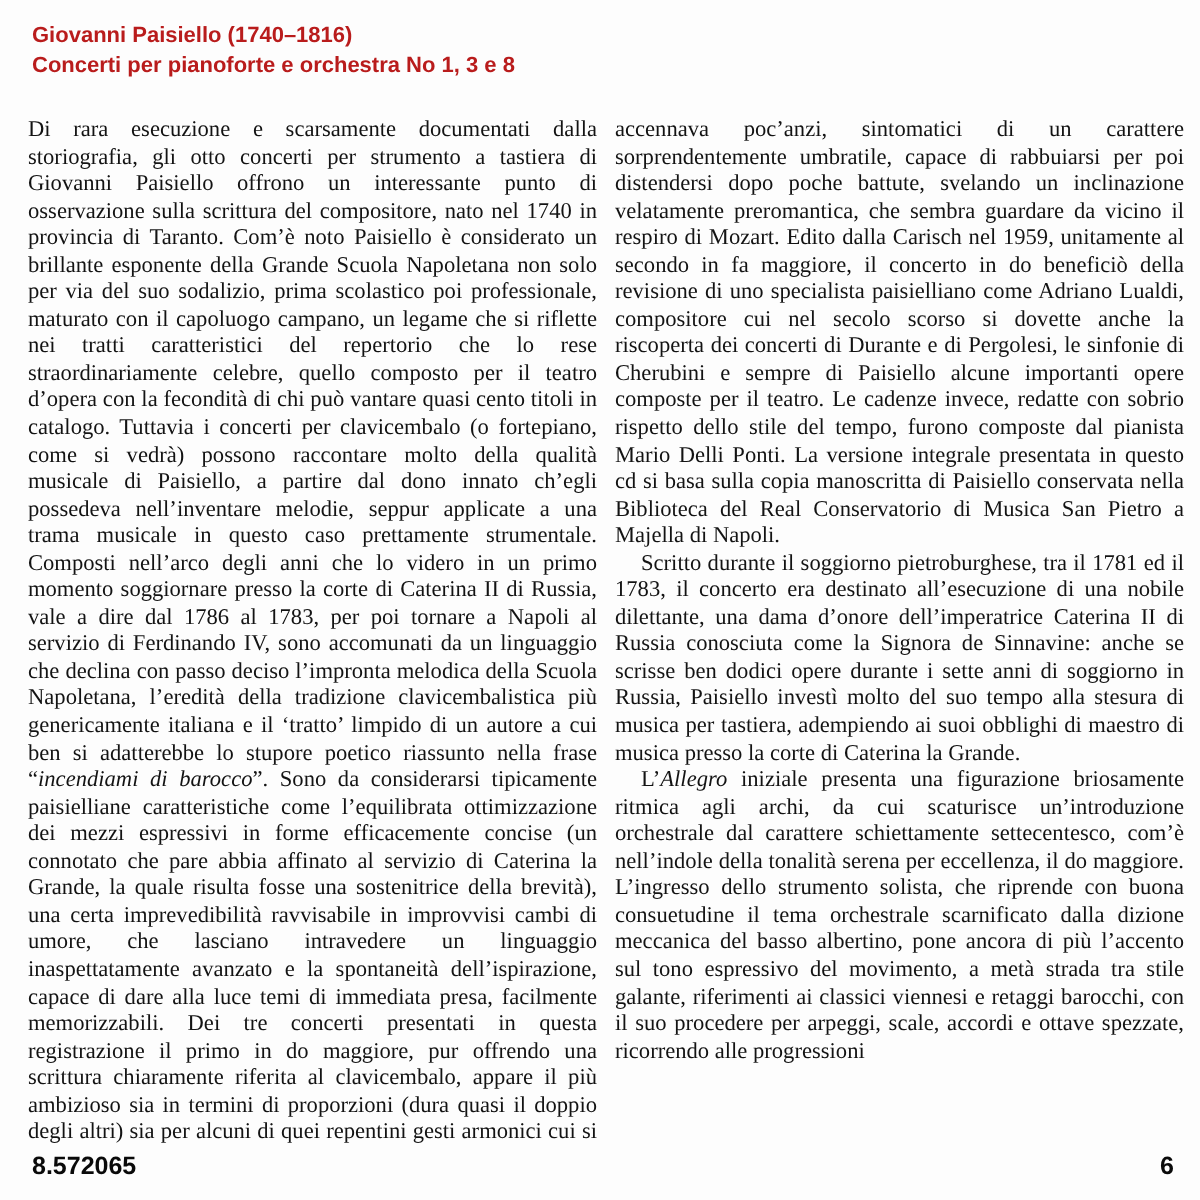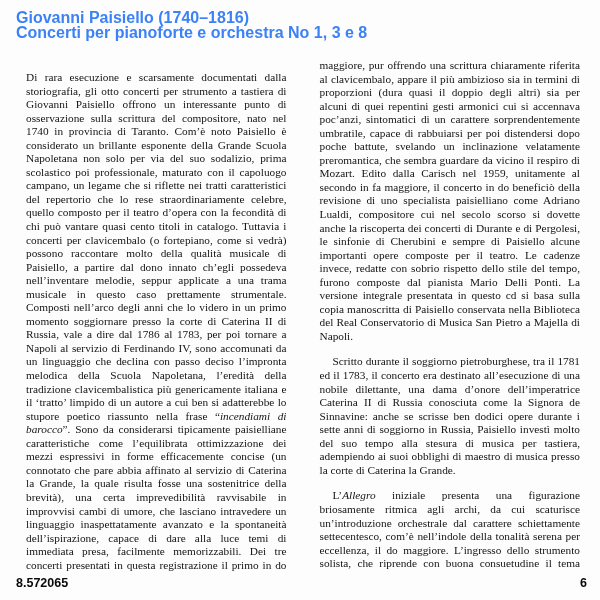--- a/index.html
+++ b/index.html
@@ -11,42 +11,42 @@
     color: #111;
     overflow: hidden;
   }
   .booklet-header {
     position: absolute;
     top: 11px;
     left: 16px;
     right: 14px;
     font-family: "Liberation Sans", sans-serif;
     font-weight: bold;
-    font-size: 16px;
+    font-size: 11px;
     line-height: 14.5px;
-    color: #3b82f6;
+    color: #b91c1c;
   }
   .article-body {
     position: absolute;
     top: 59px;
     left: 14px;
     width: 578px;
     height: 517px;
     column-count: 2;
     column-gap: 9px;
     column-fill: auto;
     font-family: "Liberation Serif", serif;
     font-size: 11.3px;
     line-height: 13.55px;
     text-align: justify;
     overflow: hidden;
     color: #131313;
   }
   .article-body p {
-    margin: 12px;
+    margin: 0;
     padding: 0;
   }
   .article-body p.indent { text-indent: 13px; }
   .article-body em { font-style: italic; }
   .booklet-footer {
     position: absolute;
     left: 16px;
     right: 13px;
     bottom: 10px;
     display: flex;

